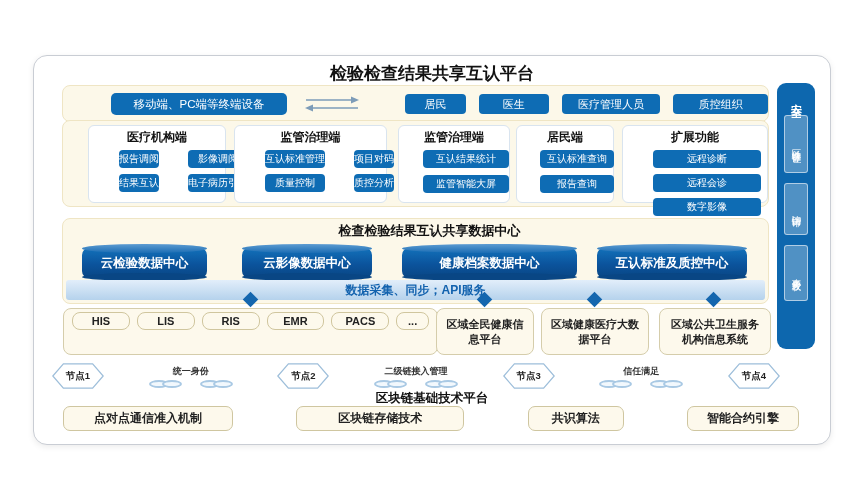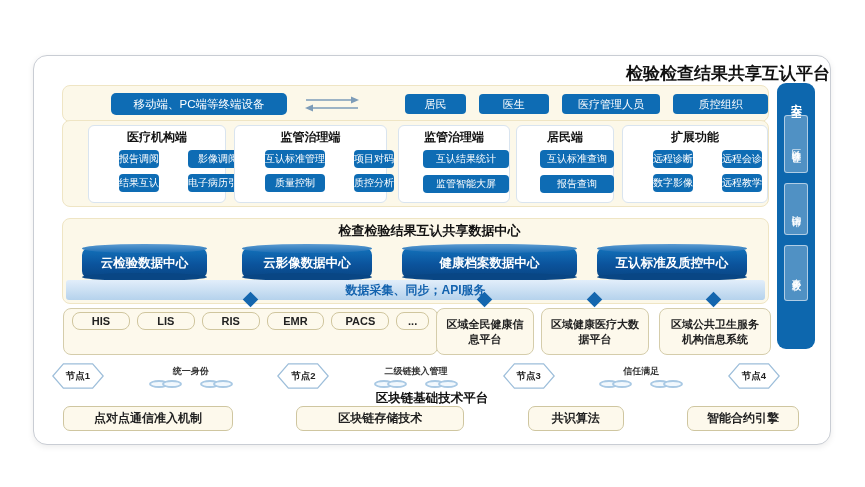--- a/index.html
+++ b/index.html
@@ -1,41 +1,41 @@
 <!DOCTYPE html>
 <html><head>
 <meta charset="utf-8">
 <style>
   html,body{margin:0;padding:0;background:#fff;}
   *{box-sizing:border-box;font-family:"Liberation Sans","DejaVu Sans",sans-serif;}
   .stage{position:relative;width:865px;height:487px;background:#fff;overflow:hidden;}
   .card{position:absolute;left:33px;top:55px;width:798px;height:390px;background:#fff;
         border:1px solid #c9cdd4;border-radius:14px;box-shadow:0 2px 6px rgba(0,0,0,.08);}
-  .page-title{position:absolute;top:6px;left:0;width:100%;text-align:right;
+  .page-title{position:absolute;top:6px;left:0;width:100%;text-align:center;
         font-size:17px;font-weight:bold;color:#111;}
   .section{position:absolute;background:#fcf8e9;border:1px solid #efe5c4;border-radius:8px;}
   .row1{left:28px;top:29px;width:707px;height:37px;display:flex;align-items:center;padding-left:24px;}
   .btn-blue{background:#0e6cb4;color:#fff;border-radius:4px;text-align:center;white-space:nowrap;
         font-size:10px;line-height:18px;height:18px;margin-left:24px;}
   .device-btn{width:186px;height:22px;line-height:22px;font-size:11.5px;border-radius:5px;}
   .arrows{margin:0 28px 0 16px;flex:0 0 auto;display:flex;align-items:center;}
   .user-btn{height:20px;line-height:20px;font-size:11px;margin-left:13px;}
   .u0{width:64px;margin-left:16px;} .u1{width:74px;} .u2{width:104px;} .u3{width:100px;}
   .row2{left:28px;top:64px;width:707px;height:87px;}
   .client-box{position:absolute;top:4px;height:78px;background:#fff;border:1px solid #d9e4ef;
         border-radius:6px;padding:3px 6px 4px;}
   .client-title{font-weight:bold;font-size:12px;color:#111;text-align:center;margin-bottom:4px;white-space:nowrap;}
   .grid2{display:grid;grid-gap:6px 5px;}
   .stack{display:flex;flex-direction:column;align-items:center;gap:7px;}
   .stack .btn-blue{width:88%;}
   .cb0{left:25px;width:138px;} .cb0 .grid2{grid-template-columns:0.9fr 1.1fr;}
   .cb1{left:171px;width:153px;} .cb1 .grid2{grid-template-columns:1.25fr 0.85fr;}
   .cb2{left:335px;width:112px;}
   .cb3{left:453px;width:98px;}
-  .cb4{left:559px;width:146px;} .cb4 .grid2{grid-template-columns:1fr 1fr;}
+  .cb4{left:559px;width:146px;} .cb4 .grid2{grid-template-columns:1fr;}
   .row3{left:28px;top:162px;width:707px;height:86px;}
   .dc-title{position:absolute;top:3px;width:100%;text-align:center;font-size:13px;font-weight:bold;color:#111;padding-left:28px;}
   .cyl{position:absolute;top:29px;height:30px;border-radius:7px;display:flex;align-items:center;
         justify-content:center;background:linear-gradient(180deg,#1271ba 0%,#0b539c 55%,#094684 100%);}
   .cyl::before{content:"";position:absolute;left:0;right:0;top:-4px;height:9px;border-radius:50%;
         background:linear-gradient(180deg,#5d9cd2,#1b6db4);}
   .cyl::after{content:"";position:absolute;left:0;right:0;bottom:-3px;height:8px;border-radius:50%;background:#094684;}
   .cyl span{position:relative;z-index:1;color:#fff;font-weight:bold;font-size:12.5px;white-space:nowrap;}
   .c0{left:19px;width:125px;} .c1{left:179px;width:130px;} .c2{left:339px;width:175px;} .c3{left:534px;width:150px;}
   .band{position:absolute;left:3px;right:3px;bottom:3px;height:20px;border-radius:3px;

